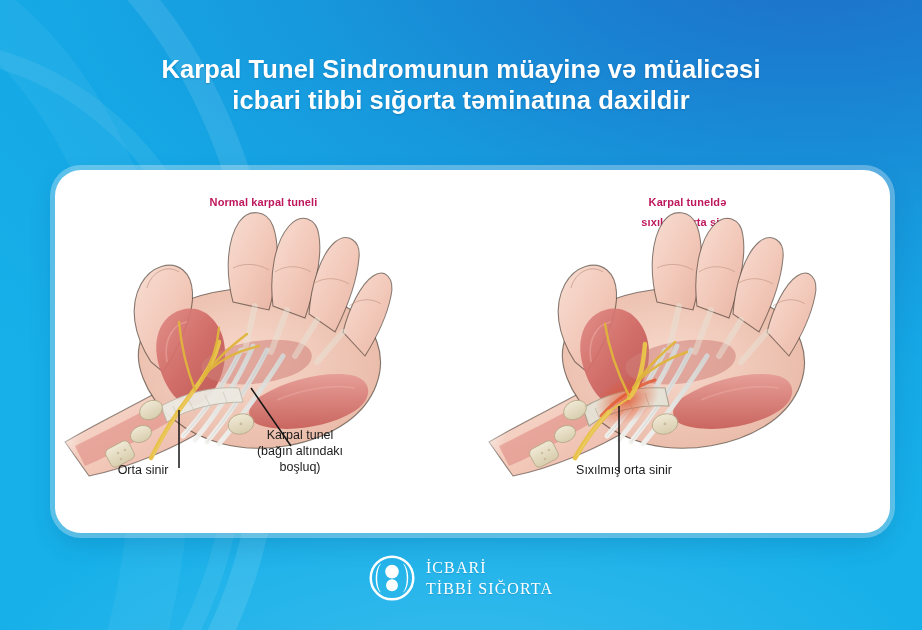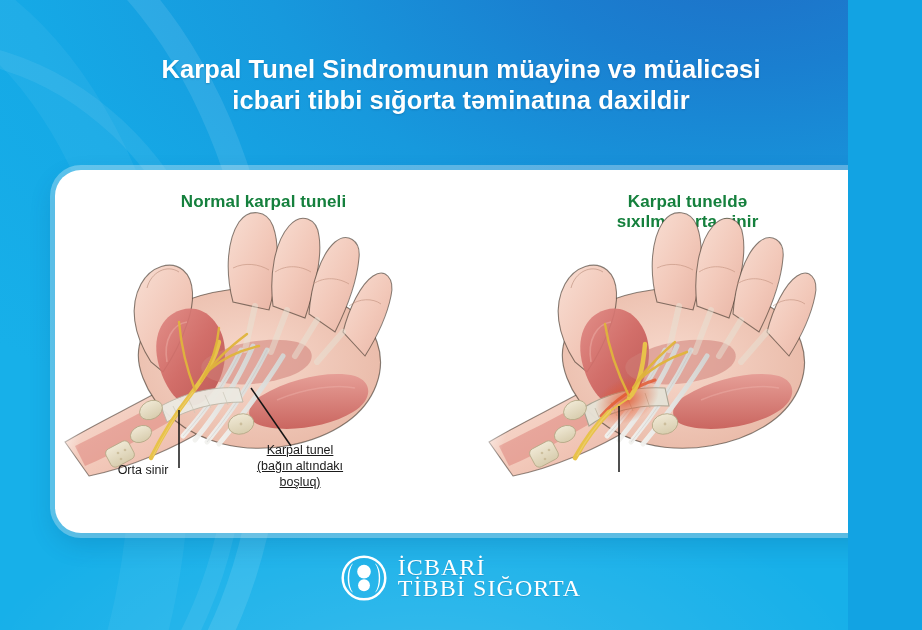--- a/index.html
+++ b/index.html
@@ -3,21 +3,21 @@
 <meta charset="utf-8">
 <title>Karpal Tunel Sindromu</title>
 <style>
   html,body{margin:0;padding:0;}
   body{
     width:922px;height:630px;overflow:hidden;
     font-family:"Liberation Sans","DejaVu Sans",sans-serif;
     background:#12A3E3;
   }
   #poster{
-    position:relative;width:848px;height:630px;overflow:hidden;
+    position:relative;width:922px;height:630px;overflow:hidden;
     background:
       radial-gradient(120% 95% at 88% -10%, #1f6ec6 0%, #1a7fd0 22%, #1799dd 48%, #15a9e6 72%, #17b0e9 100%);
   }
   
   .swoosh{position:absolute;border-radius:50%;pointer-events:none;}
   .swoosh-a{
     left:-330px;top:-120px;width:560px;height:880px;
     border:26px solid rgba(255,255,255,.10);
     border-radius:50%;
     transform:rotate(-6deg);
@@ -53,44 +53,44 @@
     box-shadow:0 0 0 5px rgba(255,255,255,.30), 0 10px 26px rgba(5,60,110,.20);
     overflow:hidden;
   }
 
   .panel{position:absolute;top:0;height:363px;width:417px;}
   .panel-left{left:0;}
   .panel-right{left:424px;}
 
   .panel-heading{
     position:absolute;top:22px;left:0;width:100%;text-align:center;
-    font-size:17px;font-weight:bold;color:#15803d;line-height:20px;
+    font-size:11px;font-weight:bold;color:#be185d;line-height:20px;
     white-space:pre-line;letter-spacing:.1px;
   }
 
   .figure{position:absolute;left:0;top:40px;width:417px;height:270px;}
   .figure svg{display:block;width:100%;height:100%;}
 
   .callout{
     position:absolute;font-size:12.5px;color:#1a1a1a;line-height:16px;
     white-space:pre-line;text-align:center;font-weight:normal;
   }
   .c-orta{left:28px;top:292px;width:120px;}
-  .c-tunnel{left:160px;top:272px;width:170px;text-decoration:underline;}
+  .c-tunnel{left:160px;top:257px;width:170px;}
   .c-sixil{left:30px;top:292px;width:230px;text-align:center;}
 
   
   #footer{
     position:absolute;left:0;top:548px;width:922px;height:60px;
     display:flex;align-items:center;justify-content:center;gap:11px;
   }
   #logo-mark{width:46px;height:46px;flex:0 0 auto;}
   #logo-text{
     color:#ffffff;font-family:"Liberation Serif","DejaVu Serif",serif;
-    font-size:24px;line-height:21px;letter-spacing:1.1px;white-space:pre-line;
+    font-size:16px;line-height:21px;letter-spacing:1.1px;white-space:pre-line;
     text-shadow:0 1px 1px rgba(0,50,90,.18);
   }
 </style>
 </head>
 <body>
 
 <div id="poster">
 
   <div class="swoosh swoosh-c"></div>
   <div class="swoosh swoosh-a"></div>
@@ -389,20 +389,21 @@
           </g>
 
           <rect x="0" y="190" width="60" height="80" fill="url(#fadeArmR)"></rect>
 
           <g stroke="#151515" stroke-width="1.5" fill="none">
             <path d="M140 196 L 140 262"></path>
           </g>
         </svg>
       </div>
 
+      <div class="callout c-sixil">Sıxılmış orta sinir</div>
     </div>
 
   </div>
 
   <div id="footer">
     <span id="logo-mark">
       <svg viewBox="0 0 48 48" xmlns="http://www.w3.org/2000/svg">
         <circle cx="24" cy="24" r="22.2" fill="none" stroke="#ffffff" stroke-width="2.6"></circle>
         <path d="M12.6 8.5 C 5.2 13.6, 5.2 34.4, 12.6 39.5 C 7.2 32.6, 7.2 15.4, 12.6 8.5 Z" fill="#ffffff"></path>
         <path d="M35.4 8.5 C 42.8 13.6, 42.8 34.4, 35.4 39.5 C 40.8 32.6, 40.8 15.4, 35.4 8.5 Z" fill="#ffffff"></path>

